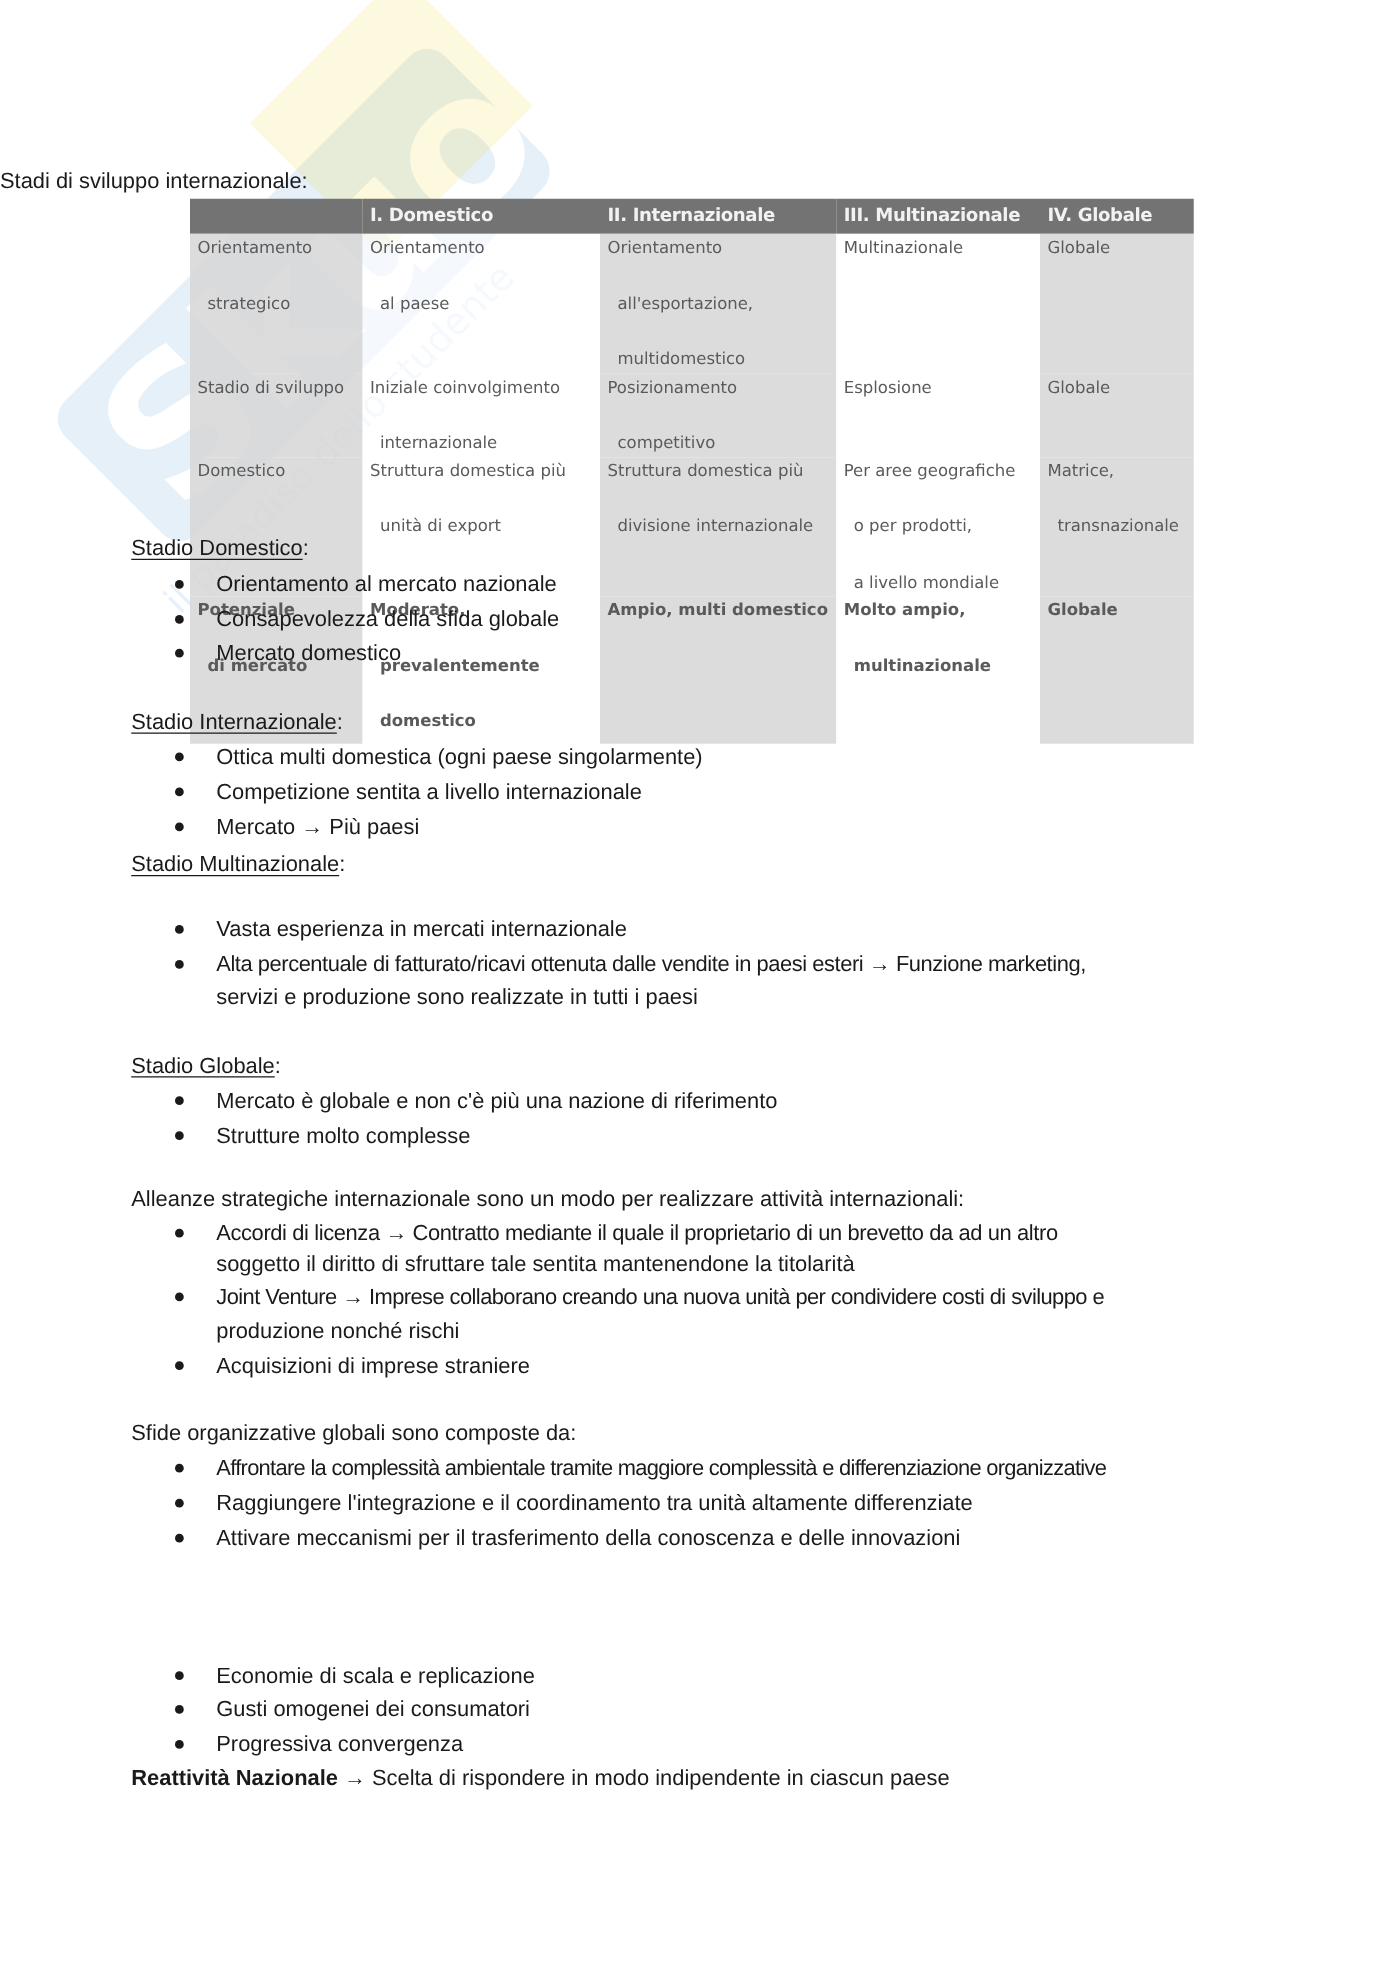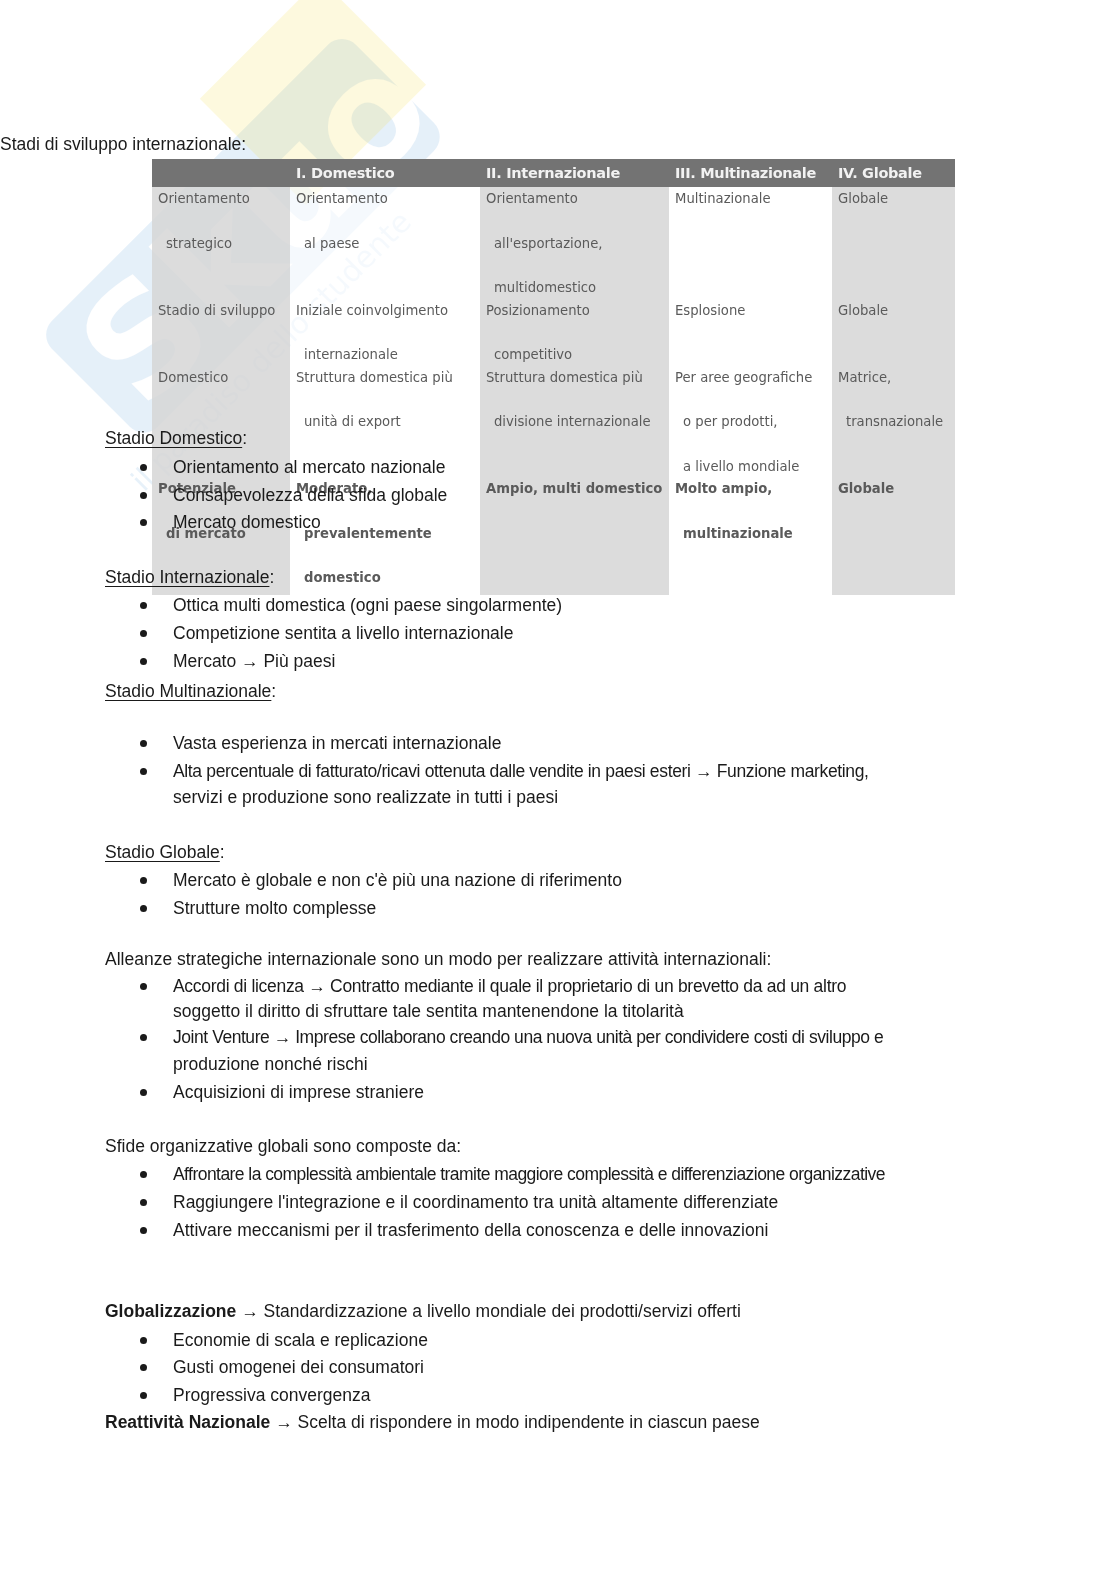--- a/index.html
+++ b/index.html
@@ -173,21 +173,20 @@
     </div>
   <div class="bullet" style="top:1191px">
       <span class="dot"></span>
       <span class="t">Raggiungere l'integrazione e il coordinamento tra unità altamente differenziate</span>
     </div>
   <div class="bullet" style="top:1219px">
       <span class="dot"></span>
       <span class="t">Attivare meccanismi per il trasferimento della conoscenza e delle innovazioni</span>
     </div>
 
-  <div class="txt" style="top:1300px"><span class="b">Globalizzazione</span><span> → Standardizzazione a livello mondiale dei prodotti/servizi offerti</span></div>
   <div class="bullet" style="top:1329px">
       <span class="dot"></span>
       <span class="t">Economie di scala e replicazione</span>
     </div>
   <div class="bullet" style="top:1356px">
       <span class="dot"></span>
       <span class="t">Gusti omogenei dei consumatori</span>
     </div>
   <div class="bullet" style="top:1384px">
       <span class="dot"></span>

